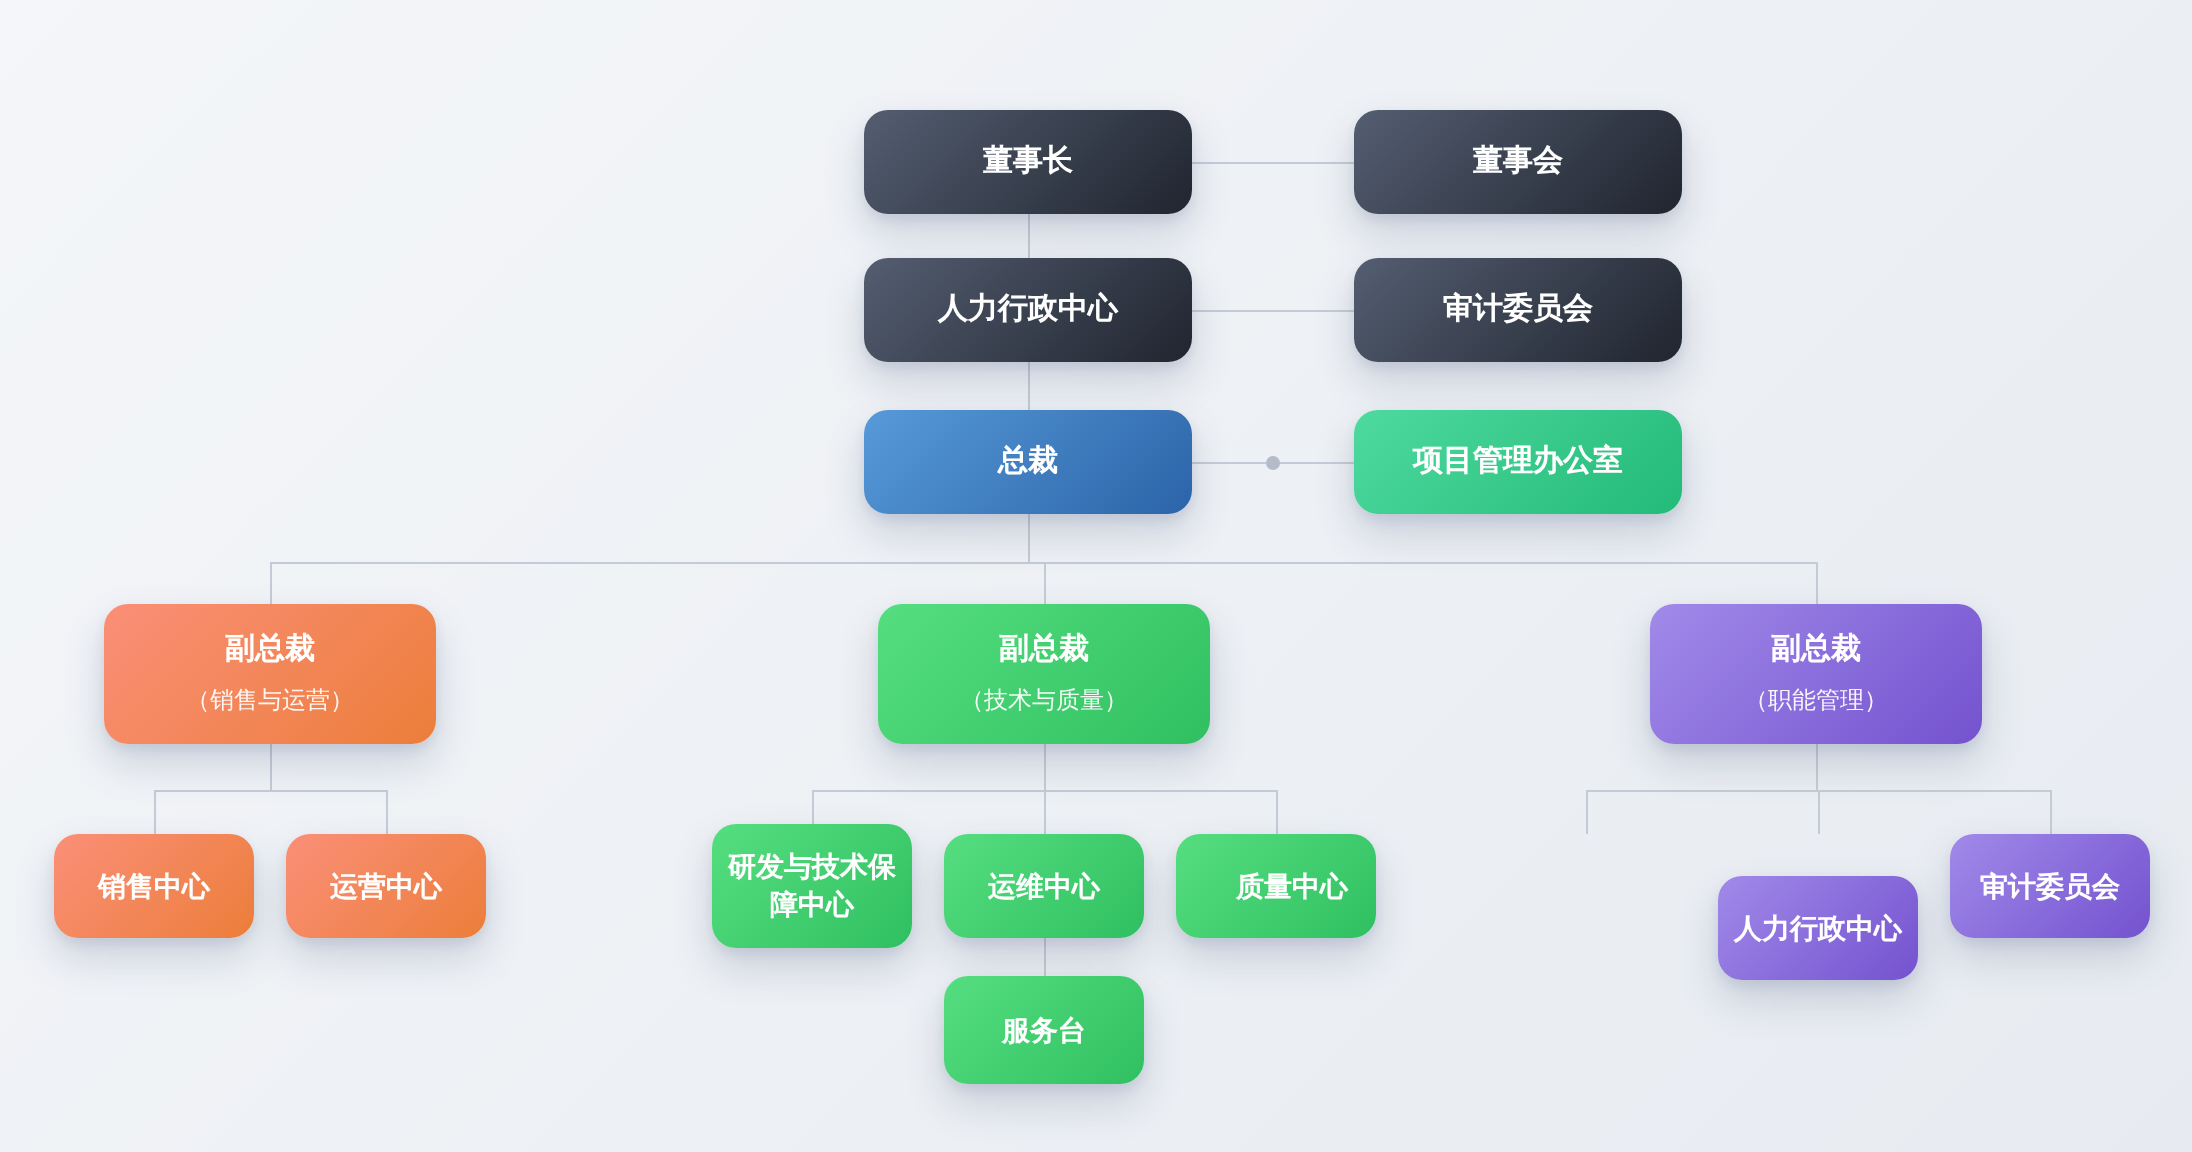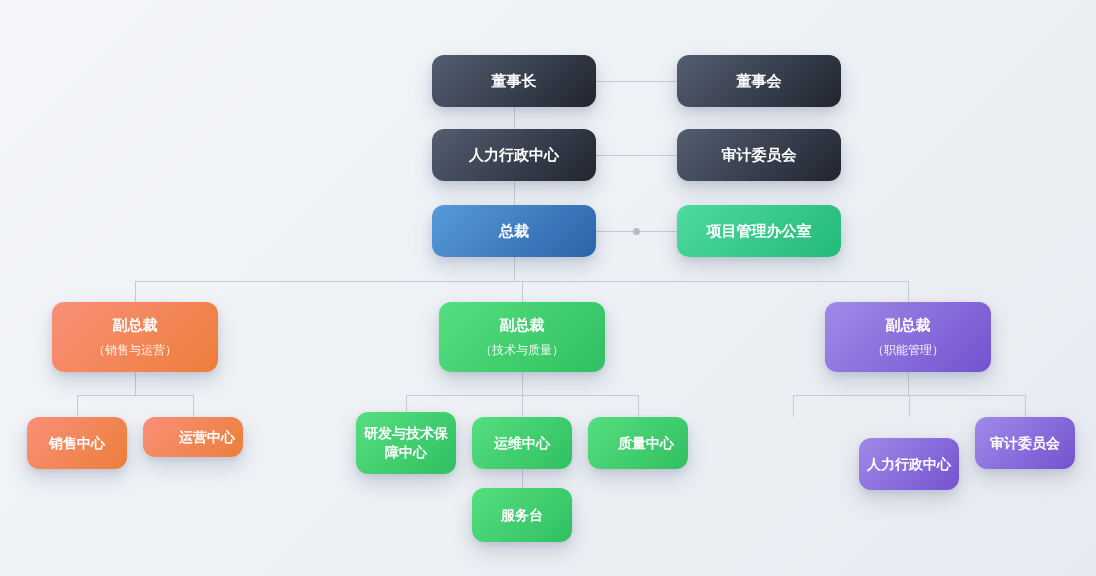--- a/index.html
+++ b/index.html
@@ -106,21 +106,21 @@
     <div class="sub">（技术与质量）</div>
   </div>
   <div class="node purple" style="left:825px; top:302px; width:166px; height:70px;">
     <div class="label">副总裁</div>
     <div class="sub">（职能管理）</div>
   </div>
 
   <div class="node orange small" style="left:27px; top:417px; width:100px; height:52px;">
     <div class="label">销售中心</div>
   </div>
-  <div class="node orange small" style="left:143px; top:417px; width:100px; height:40px;align-items:flex-end;">
+  <div class="node orange small" style="left:143px; top:417px; width:100px; height:52px;">
     <div class="label">运营中心</div>
   </div>
 
   <div class="node green small" style="left:356px; top:412px; width:100px; height:62px;">
     <div class="label">研发与技术保障中心</div>
   </div>
   <div class="node green small" style="left:472px; top:417px; width:100px; height:52px;">
     <div class="label">运维中心</div>
   </div>
   <div class="node green small" style="left:588px; top:417px; width:100px; height:52px;padding-left:16px;">

